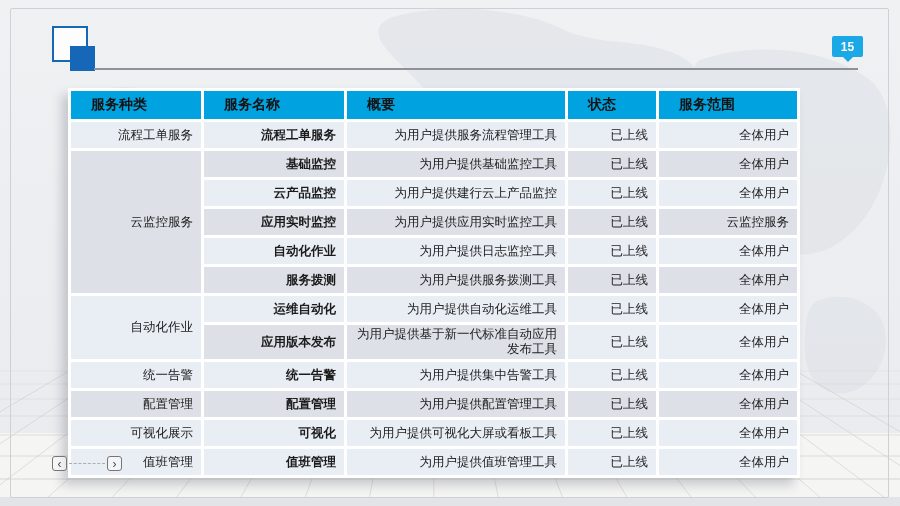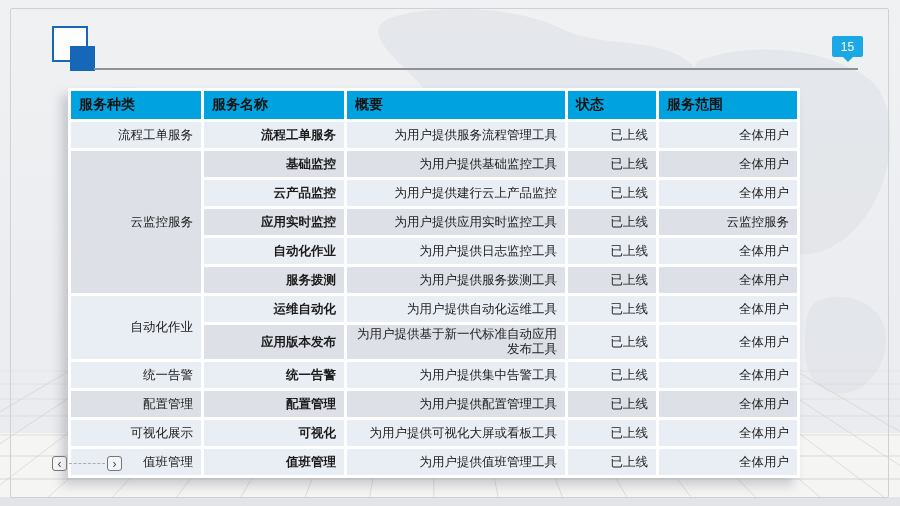--- a/index.html
+++ b/index.html
@@ -11,25 +11,25 @@
   .frame{position:absolute;left:10px;top:8px;width:877px;height:488px;border:1px solid #CDD0D5;border-radius:2px;pointer-events:none;}
   
   .floor-band{position:absolute;left:0;top:433px;width:900px;height:64px;background:rgba(248,248,245,.8);}
   .floor-bottom{position:absolute;left:0;top:497px;width:900px;height:9px;background:#E2E4E7;}
   .grid-layer{position:absolute;left:0;top:360px;width:900px;height:146px;}
   
   .title-marker{position:absolute;left:52px;top:26px;width:36px;height:36px;background:#FDFDFD;border:2px solid var(--title_blue);box-sizing:border-box;}
   .title-marker-inner{position:absolute;left:70px;top:46px;width:25px;height:25px;background:var(--title_blue);}
   .page-title{position:absolute;left:110px;top:33px;font-size:23px;font-weight:800;letter-spacing:1px;color:var(--title_blue);white-space:nowrap;}
   .title-underline{position:absolute;left:94px;top:68px;width:764px;height:2px;background:#8E9297;}
-  .page-badge{position:absolute;left:832px;top:36px;width:31px;height:21px;background:var(--tag_cyan);border-radius:2px;color:#fff;font-size:12px;font-weight:normal;display:flex;align-items:center;justify-content:center;}
+  .page-badge{position:absolute;left:832px;top:36px;width:31px;height:21px;background:var(--tag_cyan);border-radius:2px;color:#fff;font-size:12px;font-weight:bold;display:flex;align-items:center;justify-content:center;}
   .page-badge::after{content:"";position:absolute;left:50%;top:100%;margin-left:-5px;border:5px solid transparent;border-top-color:var(--tag_cyan);border-bottom-width:0;}
   
   table.catalog{position:absolute;left:68px;top:88px;width:732px;table-layout:fixed;border-collapse:separate;border-spacing:3px;background:#FFFFFF;box-shadow:-6px 7px 10px rgba(105,110,122,.32);}
-  table.catalog th{background:var(--header_bg);color:#141414;font-size:14px;font-weight:bold;text-align:left;padding:3px 8px;height:22px;vertical-align:middle;}
+  table.catalog th{background:var(--header_bg);color:#141414;font-size:14px;font-weight:bold;text-align:left;padding:3px 20px;height:22px;vertical-align:middle;}
   table.catalog td{font-size:12.5px;color:#1C1C1C;padding:2px 8px;height:22px;line-height:15px;vertical-align:middle;text-align:right;}
   td.band-light{background:var(--band_light);}
   td.band-dark{background:var(--band_dark);margin-left:23px;}
   td.name-cell{font-weight:bold;}
   
   .nav-btn{position:absolute;top:456px;width:15px;height:15px;border:1px solid #767676;border-radius:3px;background:rgba(252,252,252,.55);display:flex;align-items:center;justify-content:center;font-size:12px;line-height:12px;color:#4a4a4a;cursor:pointer;box-sizing:border-box;}
   .nav-prev{left:52px;} .nav-next{left:107px;}
   .nav-dash{position:absolute;left:69px;top:463px;width:36px;border-top:1px dashed #ADADAD;}
 </style>
 </head>

